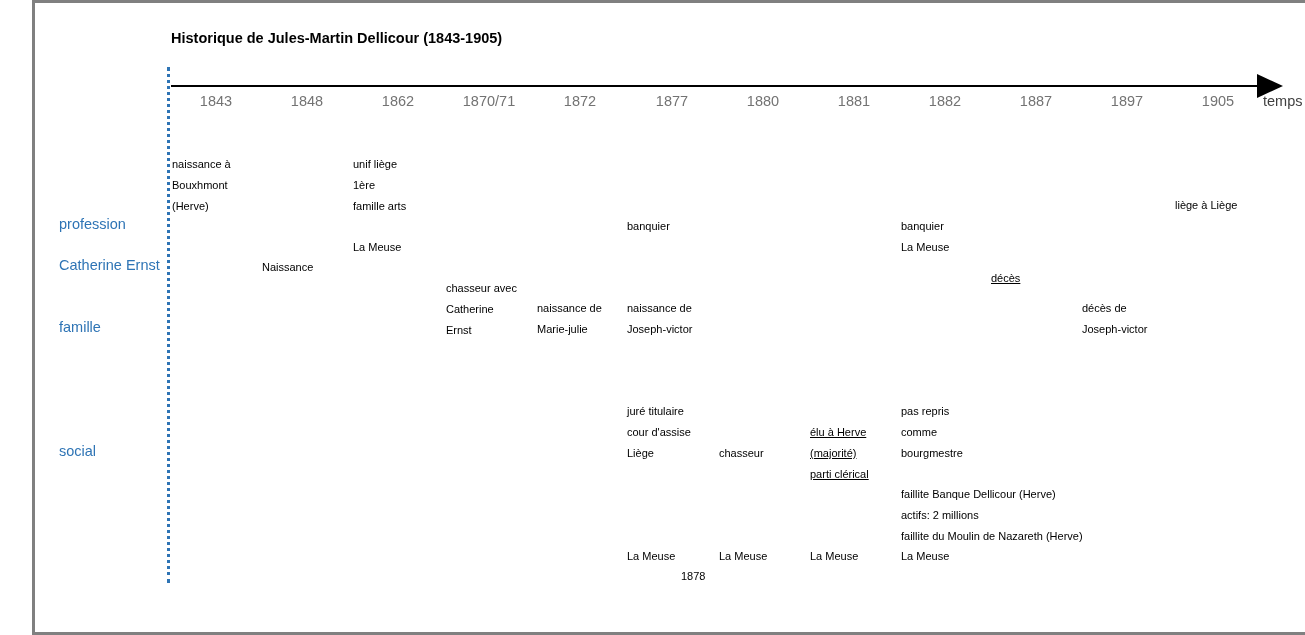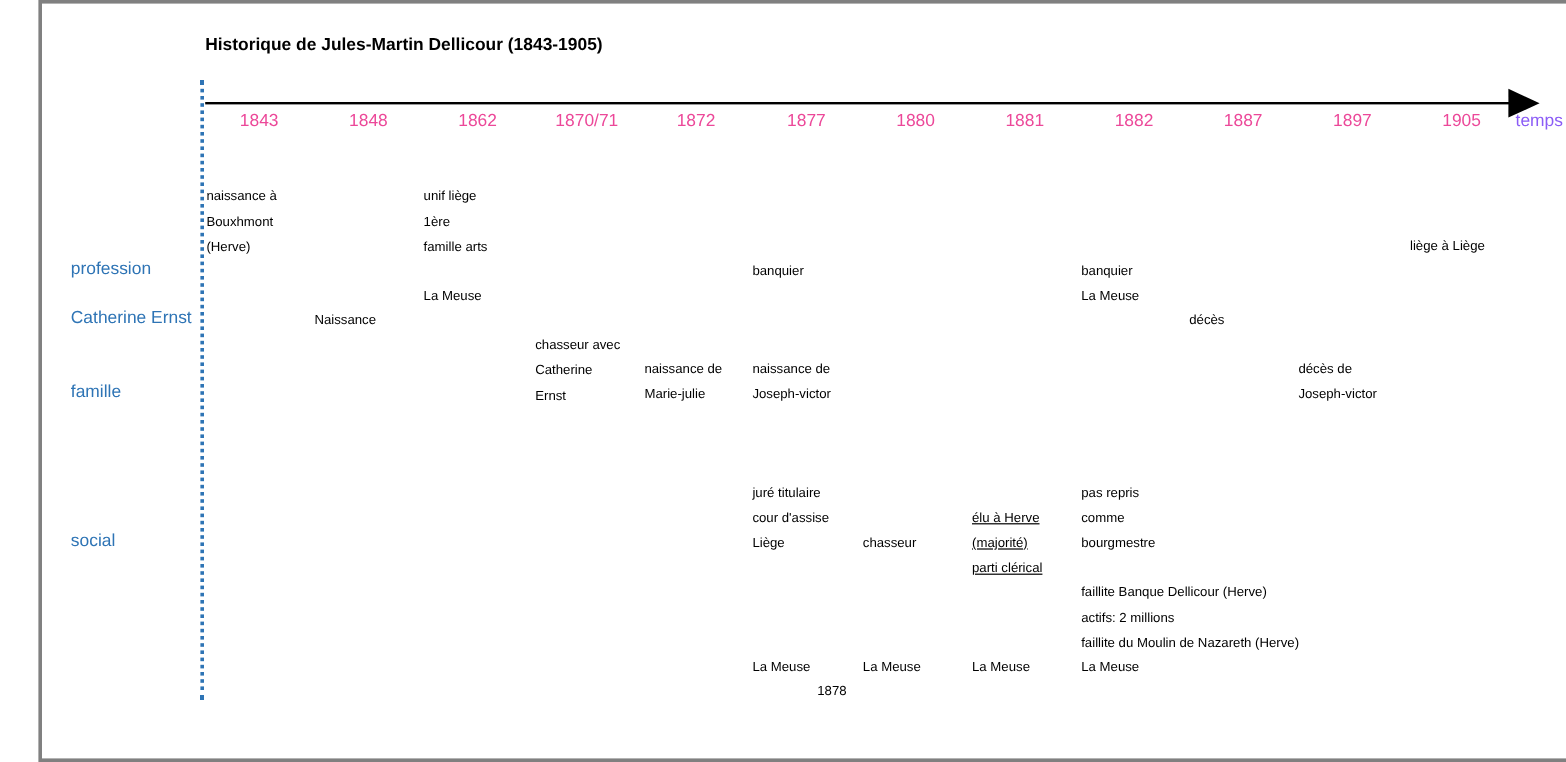--- a/index.html
+++ b/index.html
@@ -46,37 +46,37 @@
     height: 0;
     border-top: 12px solid transparent;
     border-bottom: 12px solid transparent;
     border-left: 26px solid #000000;
   }
   #axis-label {
     position: absolute;
     top: 90px;
     left: 1228px;
     font-size: 14.5px;
-    color: #8b5cf6;
+    color: #404040;
     white-space: nowrap;
   }
   
   #marker-line {
     position: absolute;
     left: 132px;
     top: 64px;
     width: 3px;
     height: 516px;
     border-left: 3px dotted #2e74b5;
   }
   .tick-label {
     position: absolute;
     top: 90px;
     font-size: 14.5px;
-    color: #ec4899;
+    color: #737373;
     text-align: center;
     white-space: nowrap;
     transform: translateX(-50%);
   }
   .row-label {
     position: absolute;
     left: 24px;
     font-size: 14.5px;
     color: #2e74b5;
     white-space: nowrap;
@@ -128,21 +128,21 @@
 (Herve)</div>
       <div class="entry" style="left: 318px; top: 151px;">unif liège
 1ère
 famille arts</div>
       <div class="entry" style="left: 1140px; top: 192px;">liège à Liège</div>
       <div class="entry" style="left: 592px; top: 213px;">banquier</div>
       <div class="entry" style="left: 866px; top: 213px;">banquier
 La Meuse</div>
       <div class="entry" style="left: 318px; top: 234px;">La Meuse</div>
       <div class="entry" style="left: 227px; top: 254px;">Naissance</div>
-      <div class="entry" style="left: 956px; top: 254px;">décès</div>
+      <div class="entry" style="left: 956px; top: 265px; text-decoration: underline;">décès</div>
       <div class="entry" style="left: 411px; top: 275px;">chasseur avec
 Catherine
 Ernst</div>
       <div class="entry" style="left: 502px; top: 295px;">naissance de
 Marie-julie</div>
       <div class="entry" style="left: 592px; top: 295px;">naissance de
 Joseph-victor</div>
       <div class="entry" style="left: 1047px; top: 295px;">décès de
 Joseph-victor</div>
       <div class="entry" style="left: 592px; top: 398px;">juré titulaire

